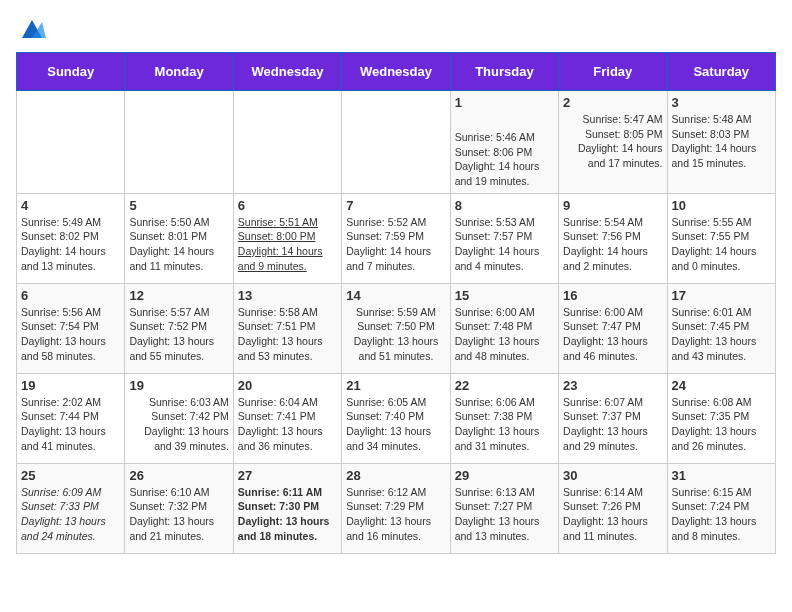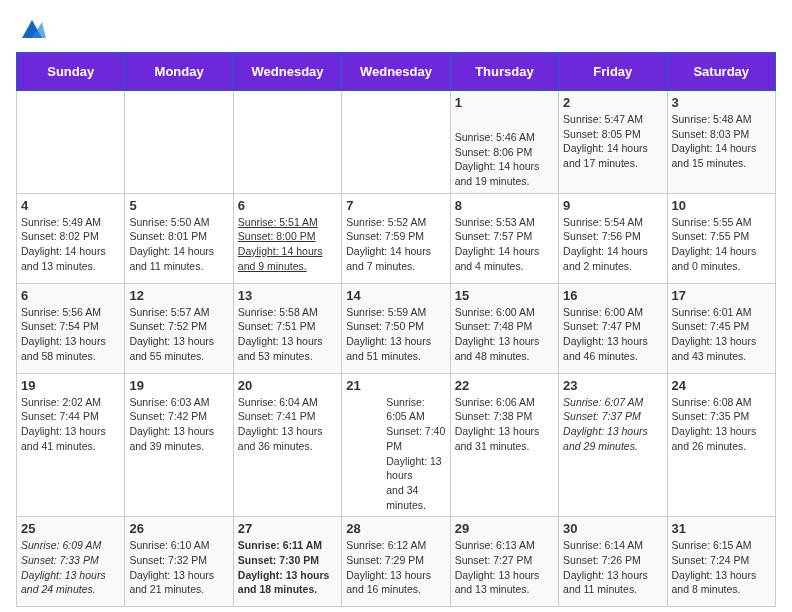--- a/index.html
+++ b/index.html
@@ -130,21 +130,21 @@
         <td class="empty-cell"></td>
         <td>
           <span class="day-number">1</span>
           <div class="day-info" style="white-space: pre-line; margin-top: 20px;">Sunrise: 5:46 AM
 Sunset: 8:06 PM
 Daylight: 14 hours
 and 19 minutes.</div>
         </td>
         <td>
           <span class="day-number">2</span>
-          <div class="day-info" style="white-space: pre-line;">Sunrise: 5:47 AM
+          <div class="day-info" style="white-space: pre-line; text-align: right;">Sunrise: 5:47 AM
 Sunset: 8:05 PM
 Daylight: 14 hours
 and 17 minutes.</div>
         </td>
         <td>
           <span class="day-number">3</span>
           <div class="day-info" style="white-space: pre-line;">Sunrise: 5:48 AM
 Sunset: 8:03 PM
 Daylight: 14 hours
 and 15 minutes.</div>
@@ -218,21 +218,21 @@
         </td>
         <td>
           <span class="day-number">13</span>
           <div class="day-info" style="white-space: pre-line;">Sunrise: 5:58 AM
 Sunset: 7:51 PM
 Daylight: 13 hours
 and 53 minutes.</div>
         </td>
         <td>
           <span class="day-number">14</span>
-          <div class="day-info" style="white-space: pre-line;">Sunrise: 5:59 AM
+          <div class="day-info" style="white-space: pre-line; text-align: center;">Sunrise: 5:59 AM
 Sunset: 7:50 PM
 Daylight: 13 hours
 and 51 minutes.</div>
         </td>
         <td>
           <span class="day-number">15</span>
           <div class="day-info" style="white-space: pre-line;">Sunrise: 6:00 AM
 Sunset: 7:48 PM
 Daylight: 13 hours
 and 48 minutes.</div>
@@ -255,49 +255,49 @@
       <tr>
         <td>
           <span class="day-number">19</span>
           <div class="day-info" style="white-space: pre-line;">Sunrise: 2:02 AM
 Sunset: 7:44 PM
 Daylight: 13 hours
 and 41 minutes.</div>
         </td>
         <td>
           <span class="day-number">19</span>
-          <div class="day-info" style="white-space: pre-line;">Sunrise: 6:03 AM
+          <div class="day-info" style="white-space: pre-line; text-align: right;">Sunrise: 6:03 AM
 Sunset: 7:42 PM
 Daylight: 13 hours
 and 39 minutes.</div>
         </td>
         <td>
           <span class="day-number">20</span>
           <div class="day-info" style="white-space: pre-line;">Sunrise: 6:04 AM
 Sunset: 7:41 PM
 Daylight: 13 hours
 and 36 minutes.</div>
         </td>
         <td>
           <span class="day-number">21</span>
-          <div class="day-info" style="white-space: pre-line; margin-left: 40px;">Sunrise: 6:05 AM
+          <div class="day-info" style="white-space: pre-line;">Sunrise: 6:05 AM
 Sunset: 7:40 PM
 Daylight: 13 hours
 and 34 minutes.</div>
         </td>
         <td>
           <span class="day-number">22</span>
           <div class="day-info" style="white-space: pre-line;">Sunrise: 6:06 AM
 Sunset: 7:38 PM
 Daylight: 13 hours
 and 31 minutes.</div>
         </td>
         <td>
           <span class="day-number">23</span>
-          <div class="day-info" style="white-space: pre-line; font-style: italic;">Sunrise: 6:07 AM
+          <div class="day-info" style="white-space: pre-line;">Sunrise: 6:07 AM
 Sunset: 7:37 PM
 Daylight: 13 hours
 and 29 minutes.</div>
         </td>
         <td>
           <span class="day-number">24</span>
           <div class="day-info" style="white-space: pre-line;">Sunrise: 6:08 AM
 Sunset: 7:35 PM
 Daylight: 13 hours
 and 26 minutes.</div>

